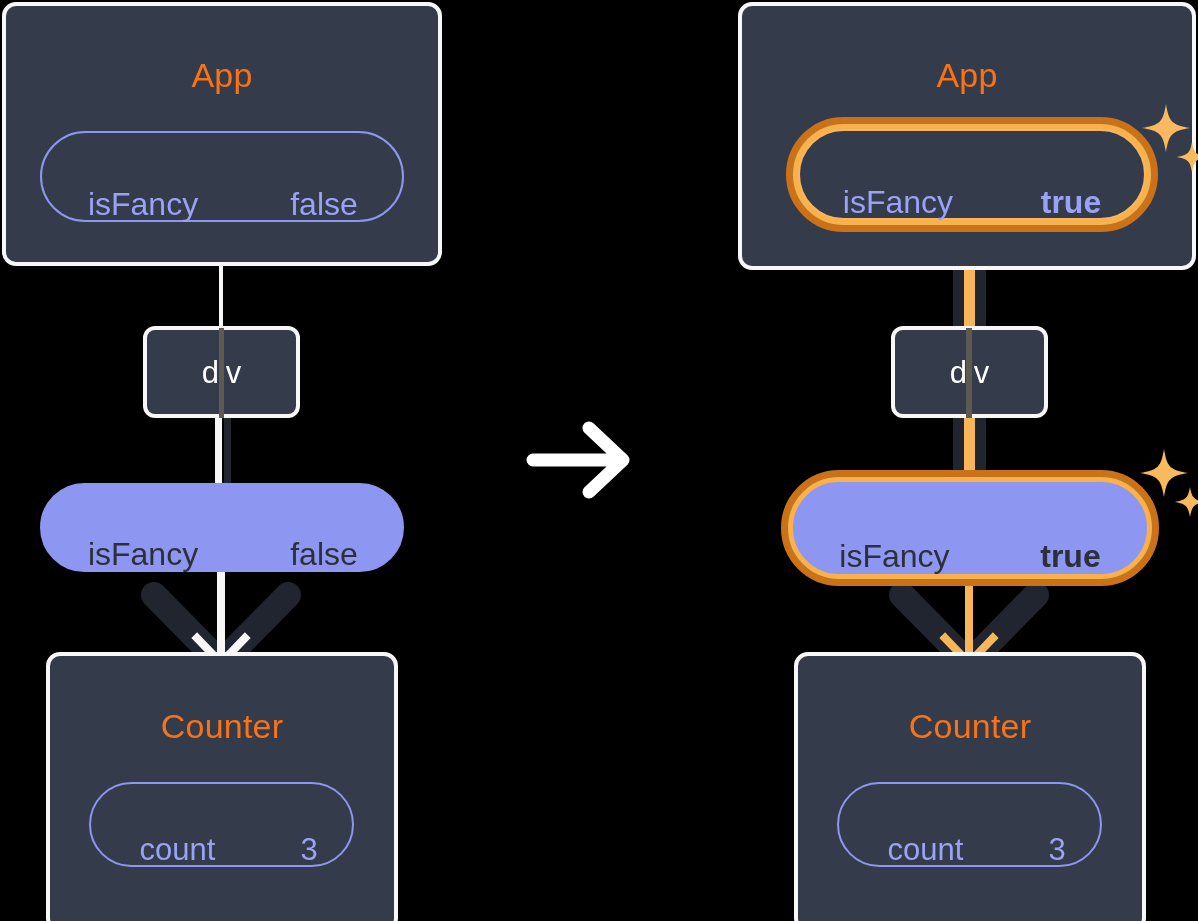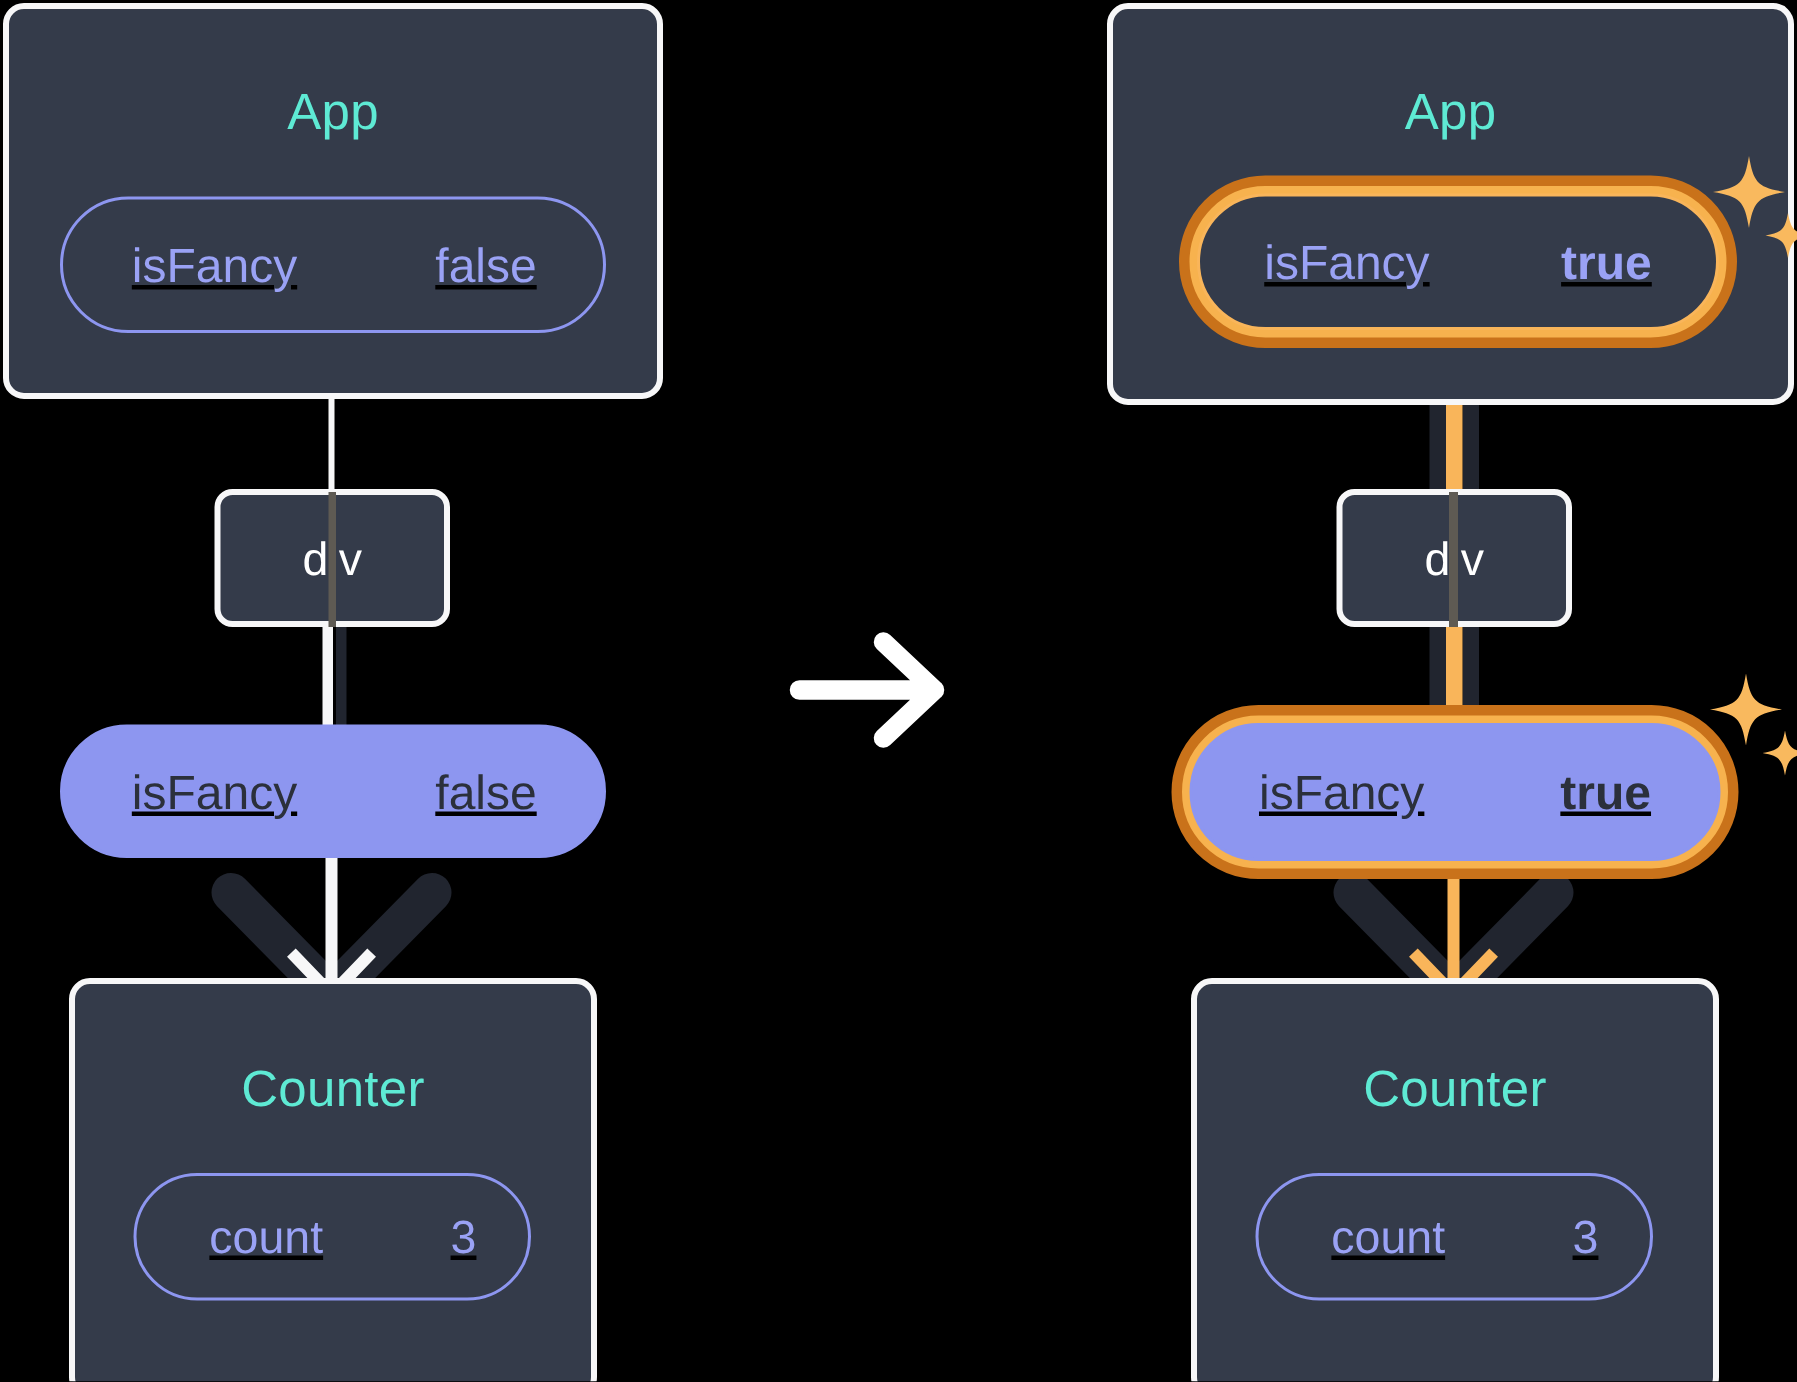--- a/index.html
+++ b/index.html
@@ -34,21 +34,21 @@
     border: 4px solid #F7F7F8;
     border-radius: 14px;
     box-sizing: border-box;
     z-index: 6;
   }
   .comp-title {
     position: absolute;
     left: 0;
     right: 0;
     text-align: center;
-    color: #5eead4;
+    color: #f97316;
     font-size: 34px;
     font-weight: 400;
     letter-spacing: 0.2px;
     line-height: 1;
   }
   .leaf-box {
     position: absolute;
     background: #343B4A;
     border: 4px solid #F7F7F8;
     border-radius: 12px;
@@ -65,23 +65,22 @@
     line-height: 1;
     position: relative;
     z-index: 2;
   }
 
   
   .pill {
     position: absolute;
     box-sizing: border-box;
     display: flex;
-    align-items: center;
+    align-items: flex-end;
     z-index: 7;
-    text-decoration: underline;
   }
   .pill-outline {
     border: 2px solid #8D96F0;
     background: transparent;
   }
   .pill-filled {
     background: #8D96F0;
     border: 2px solid #8D96F0;
   }
   .pill-name, .pill-value {

